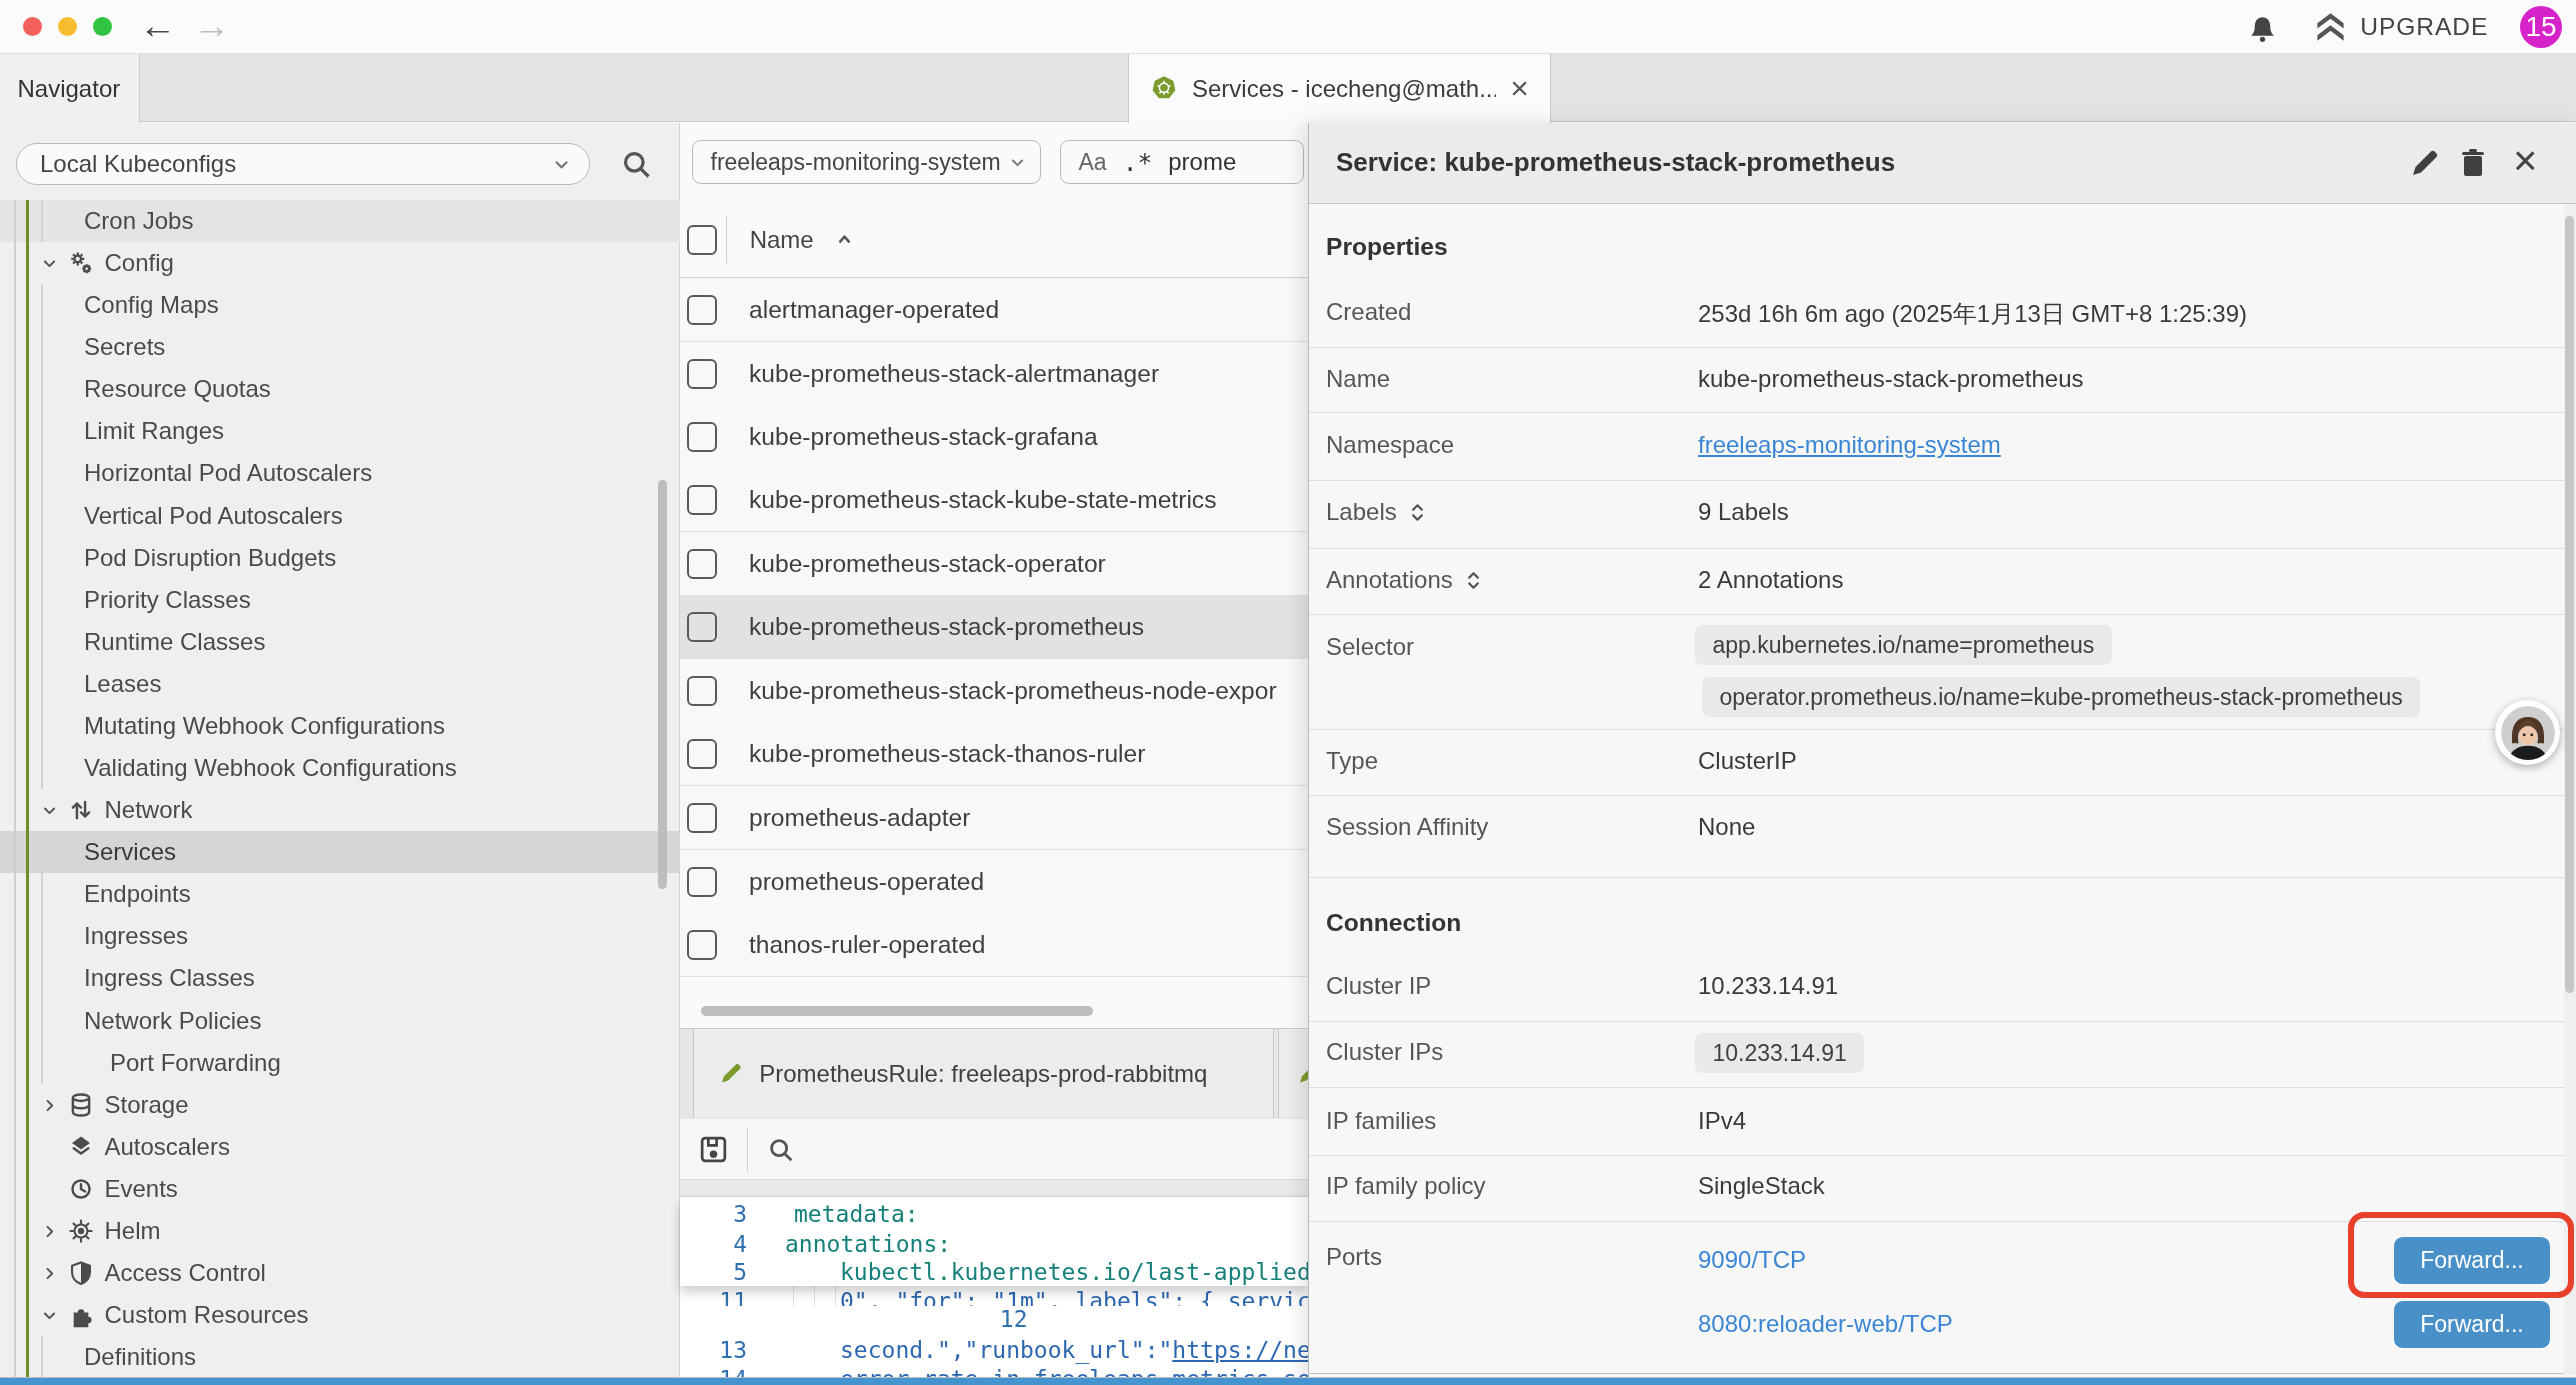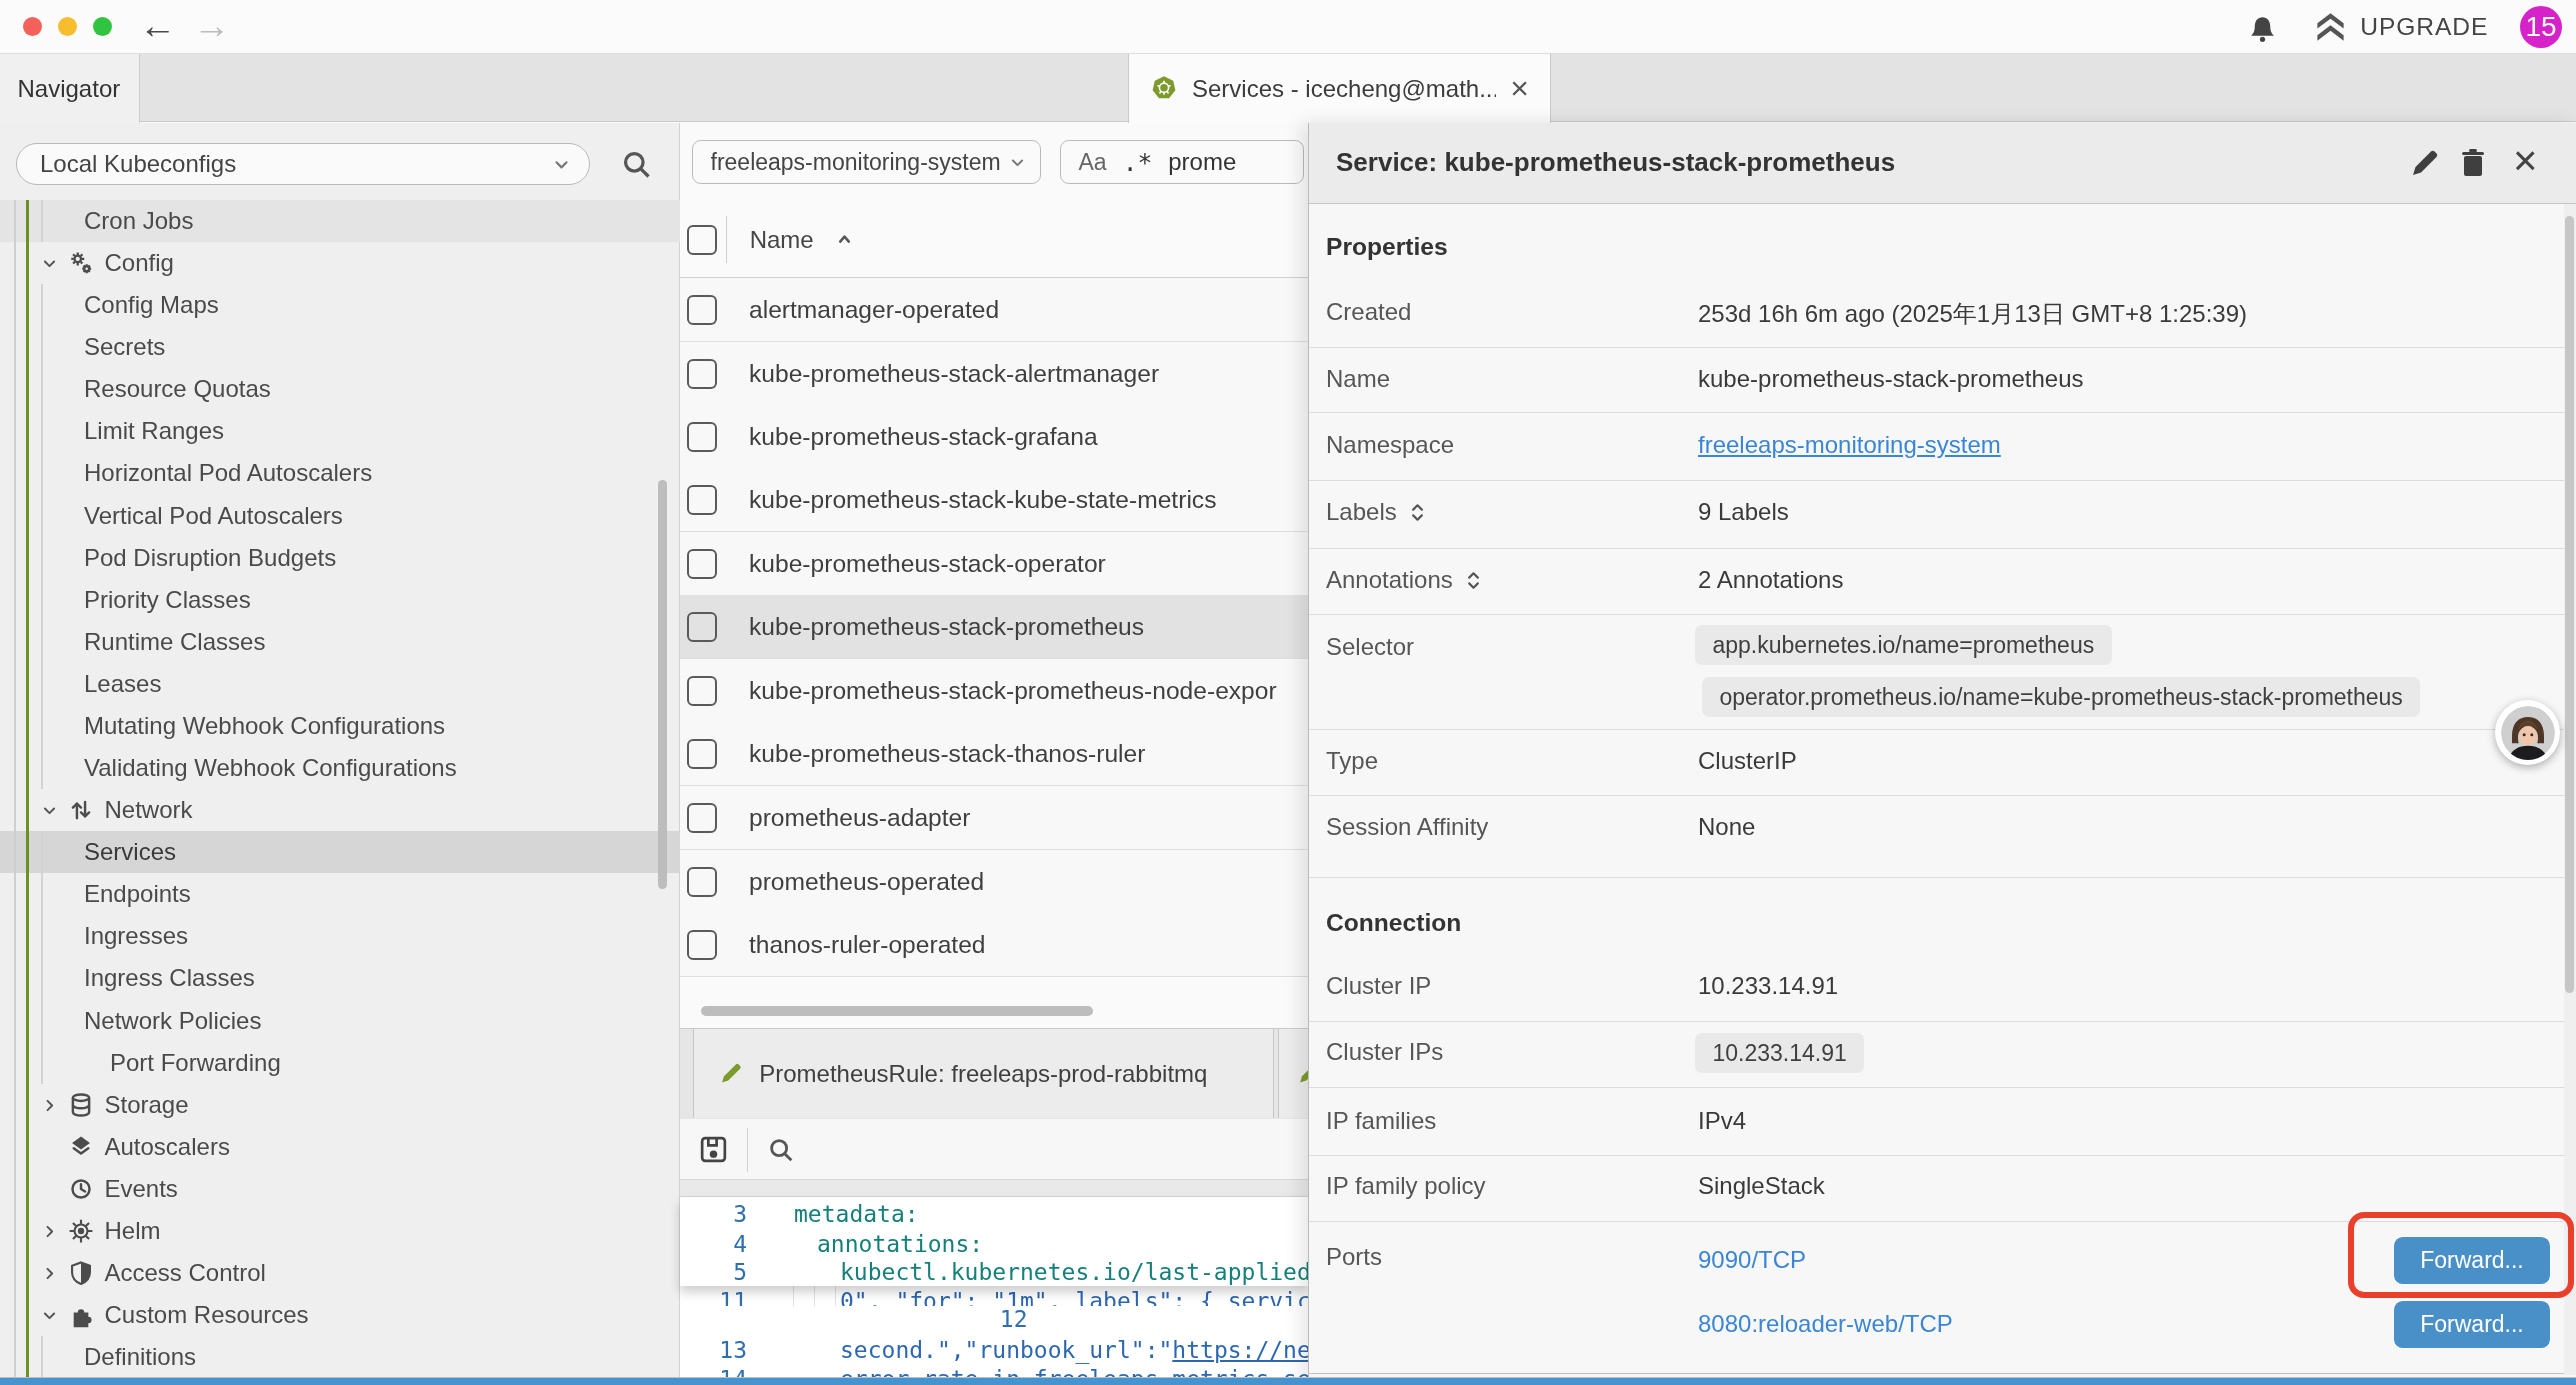--- a/index.html
+++ b/index.html
@@ -472,21 +472,21 @@
   <div class="eline" style="top:1364px;background:#fff;">
     <span class="enum">14</span>
     <span class="blue" style="margin-left:93px;">error rate in freeleaps metrics ser</span></div>
 
   <div class="abs" style="left:680px;top:1197px;width:628px;height:89px;background:#ffffff;box-shadow:0 6.1px 10.5px rgba(0,0,0,0.2);z-index:2;">
     <div class="eline" style="top:2.6px;left:0;">
       <span class="enum">3</span>
       <span class="teal" style="margin-left:47px;">metadata:</span></div>
     <div class="eline" style="top:32px;left:0;">
       <span class="enum">4</span>
-      <span class="teal" style="margin-left:70px;">annotations:</span></div>
+      <span class="teal" style="margin-left:38px;">annotations:</span></div>
     <div class="eline" style="top:60px;left:0;">
       <span class="enum">5</span>
       <span class="teal" style="margin-left:93px;">kubectl.kubernetes.io/last-applied-co</span></div>
   </div>
 
   <div class="abs" style="left:1308px;top:123px;width:1268px;height:1263px;background:#f7f7f7;border-left:0.9px solid #b9b9b9;box-shadow:-7px 0 17.5px rgba(0,0,0,0.10);z-index:5;"></div>
 
   <div class="abs" style="left:1309px;top:123px;width:1267px;height:81px;background:#ebebeb;border-bottom:0.9px solid #c6c6c6;z-index:6;"></div>
   <div class="abs" style="left:1336px;top:147px;font-size:26px;font-weight:bold;color:#333;z-index:7;"><span>Service: kube-prometheus-stack-prometheus</span></div>
   <svg class="abs" style="left:2409px;top:147px;color:#3f3f3f;z-index:7;" width="32" height="32" viewBox="0 0 36 36">

